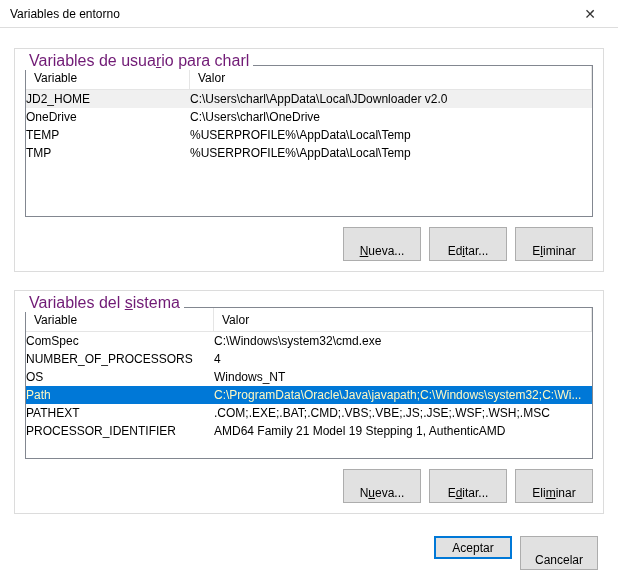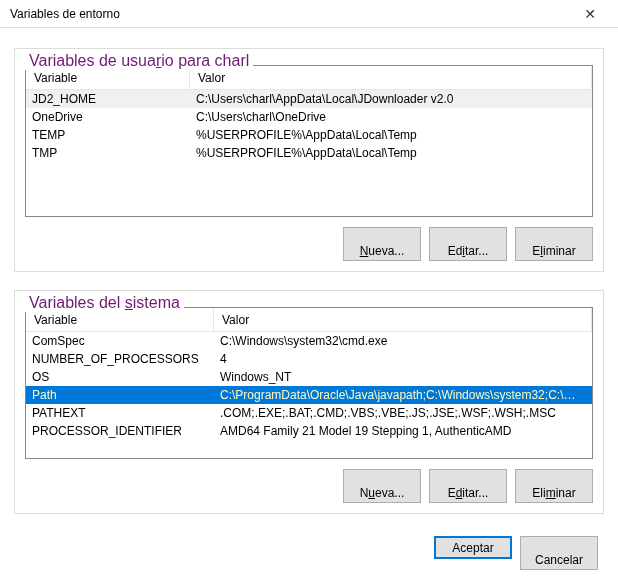--- a/index.html
+++ b/index.html
@@ -88,21 +88,21 @@
   .lbody::-webkit-scrollbar-track { background: #f0f0f0; }
   .lbody::-webkit-scrollbar-thumb { background: #cdcdcd; }
   .row {
     display: flex;
     height: 18px;
     align-items: center;
     font-size: 12px;
     white-space: nowrap;
   }
   .row .cell {
-    padding: 0 6px;
+    padding: 0 0;
     overflow: hidden;
     text-overflow: ellipsis;
   }
   .row.inactive-sel { background: #f0f0f0; }
   .row.selected { background: #0078d7; color: #fef9c3; }
   .colname { width: 164px; flex: 0 0 164px; }
   .colval  { flex: 1; }
   .colname.sys { width: 188px; flex: 0 0 188px; }
   .btnrow {
     display: flex;

